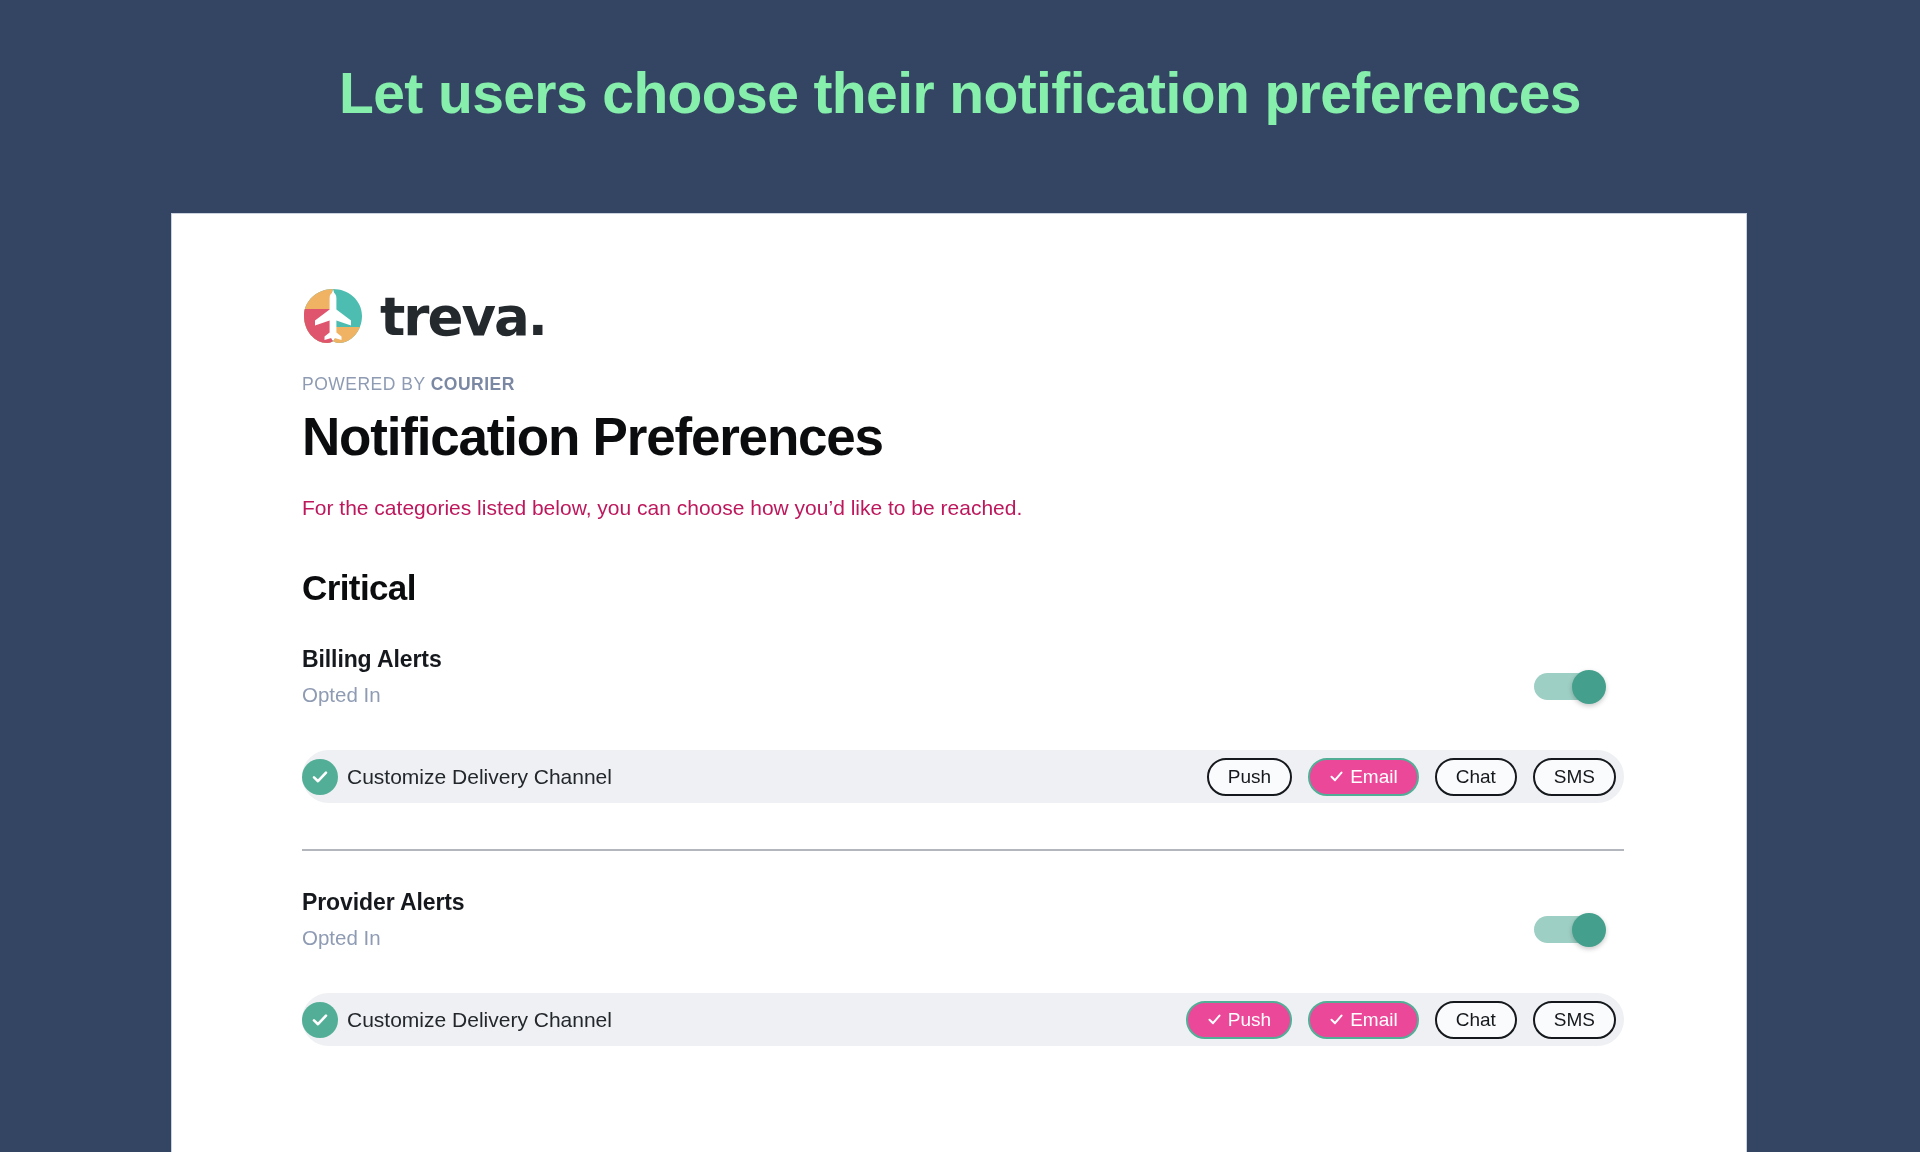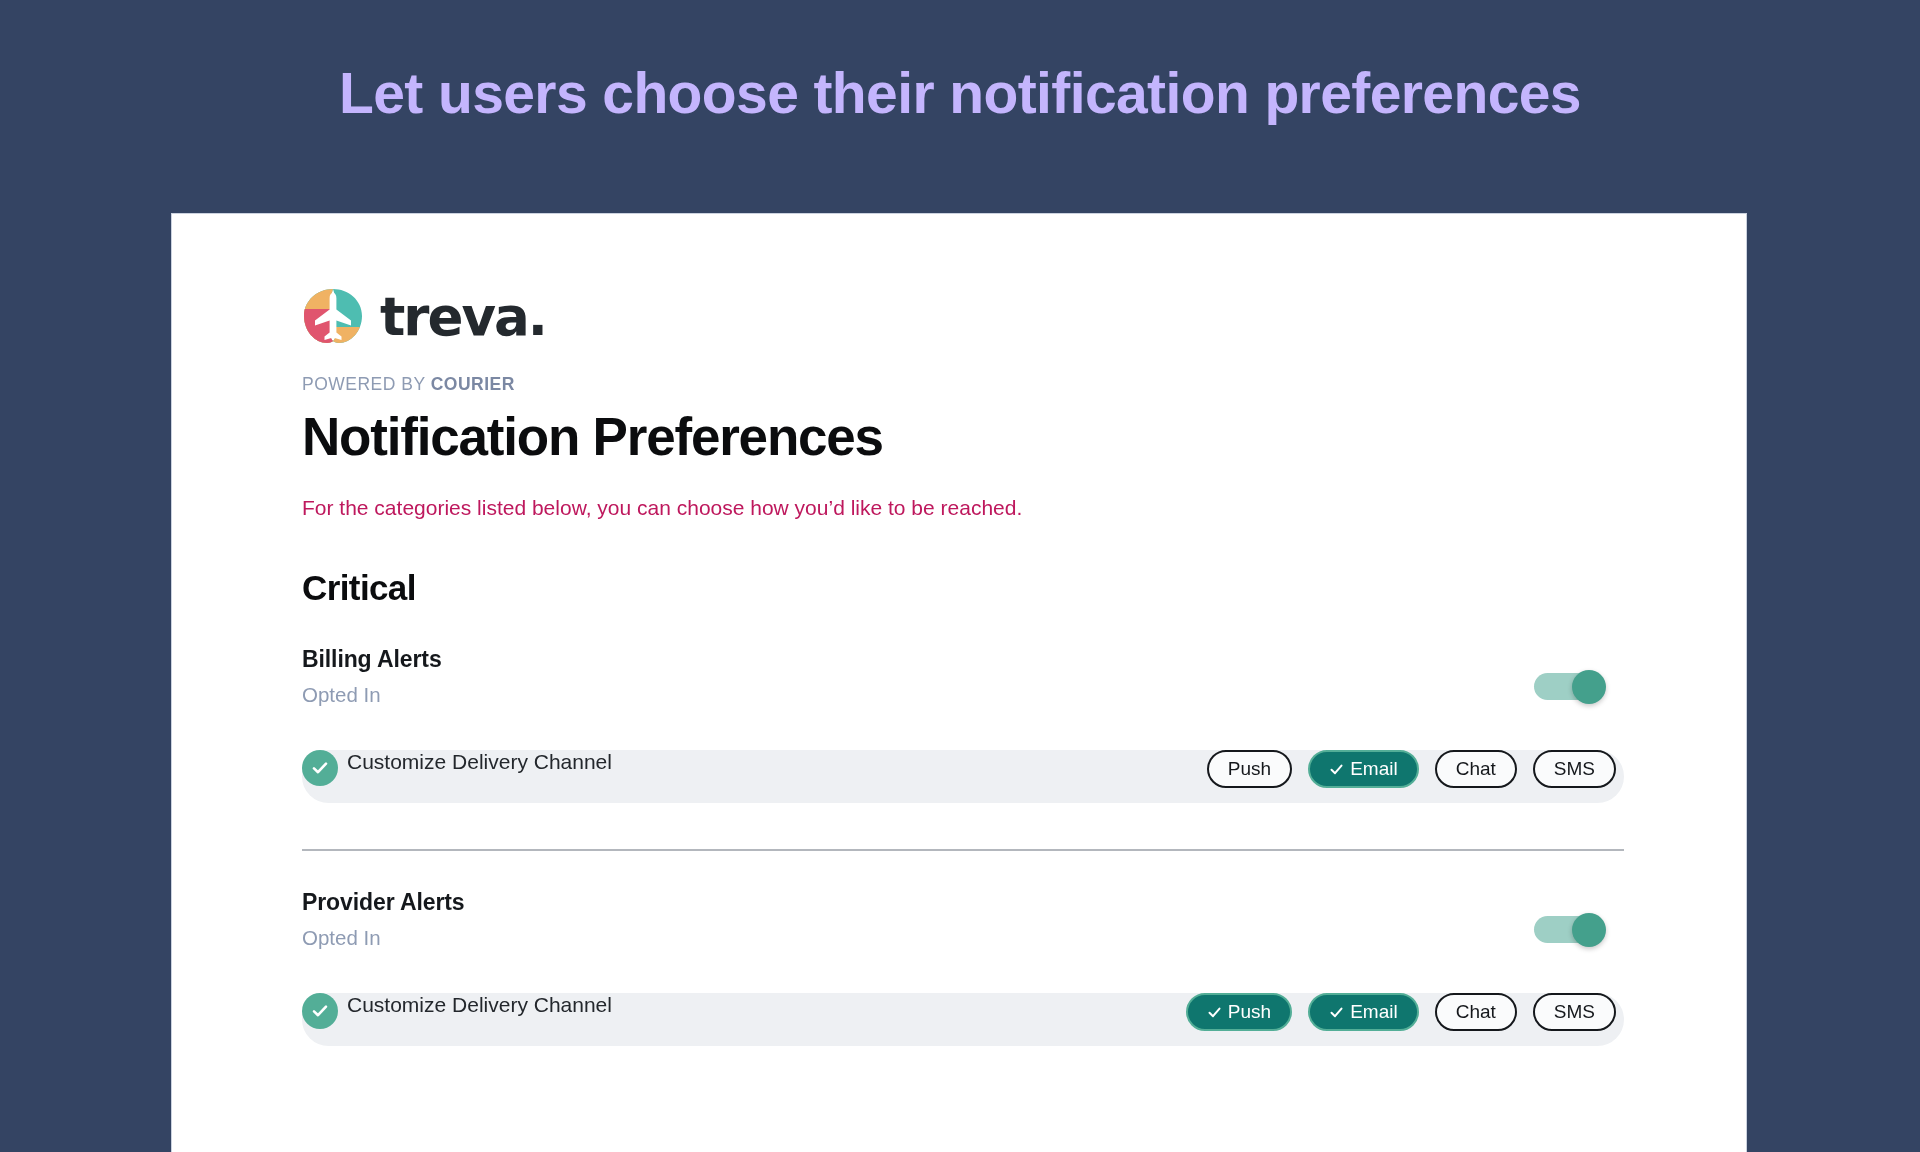--- a/index.html
+++ b/index.html
@@ -17,21 +17,21 @@
     -webkit-font-smoothing: antialiased;
   }
 
   
   .page-headline {
     position: absolute;
     top: 62px;
     left: 0;
     width: 1920px;
     text-align: center;
-    color: #c4b5fd;
+    color: #86efac;
     font-size: 57px;
     font-weight: 700;
     letter-spacing: -0.6px;
     line-height: 1.1;
   }
 
   
   .preference-card {
     position: absolute;
     left: 172px;
@@ -155,21 +155,21 @@
     box-shadow: 0 2px 5px rgba(0,0,0,0.22);
   }
 
   
   .channel-row {
     margin-top: 26px;
     background: #eef0f3;
     border-radius: 30px;
     height: 53px;
     display: flex;
-    align-items: flex-start;
+    align-items: center;
     padding: 0 4px 0 0;
     position: relative;
   }
   .channel-check {
     width: 36px;
     height: 36px;
     border-radius: 50%;
     background: #53ae97;
     flex: none;
     margin-left: 0;
@@ -204,21 +204,21 @@
     font-size: 19px;
     font-weight: 400;
     white-space: nowrap;
   }
   .chip.off {
     background: #fafbfc;
     border: 2px solid #15181c;
     color: #15181c;
   }
   .chip.on {
-    background: #0f766e;
+    background: #ec4899;
     border: 2px solid #53ae97;
     color: #ffffff;
   }
   .chip .chip-check { display: none; }
   .chip.on .chip-check { display: block; }
 
   
   .divider {
     margin-top: 46px;
     height: 2px;

